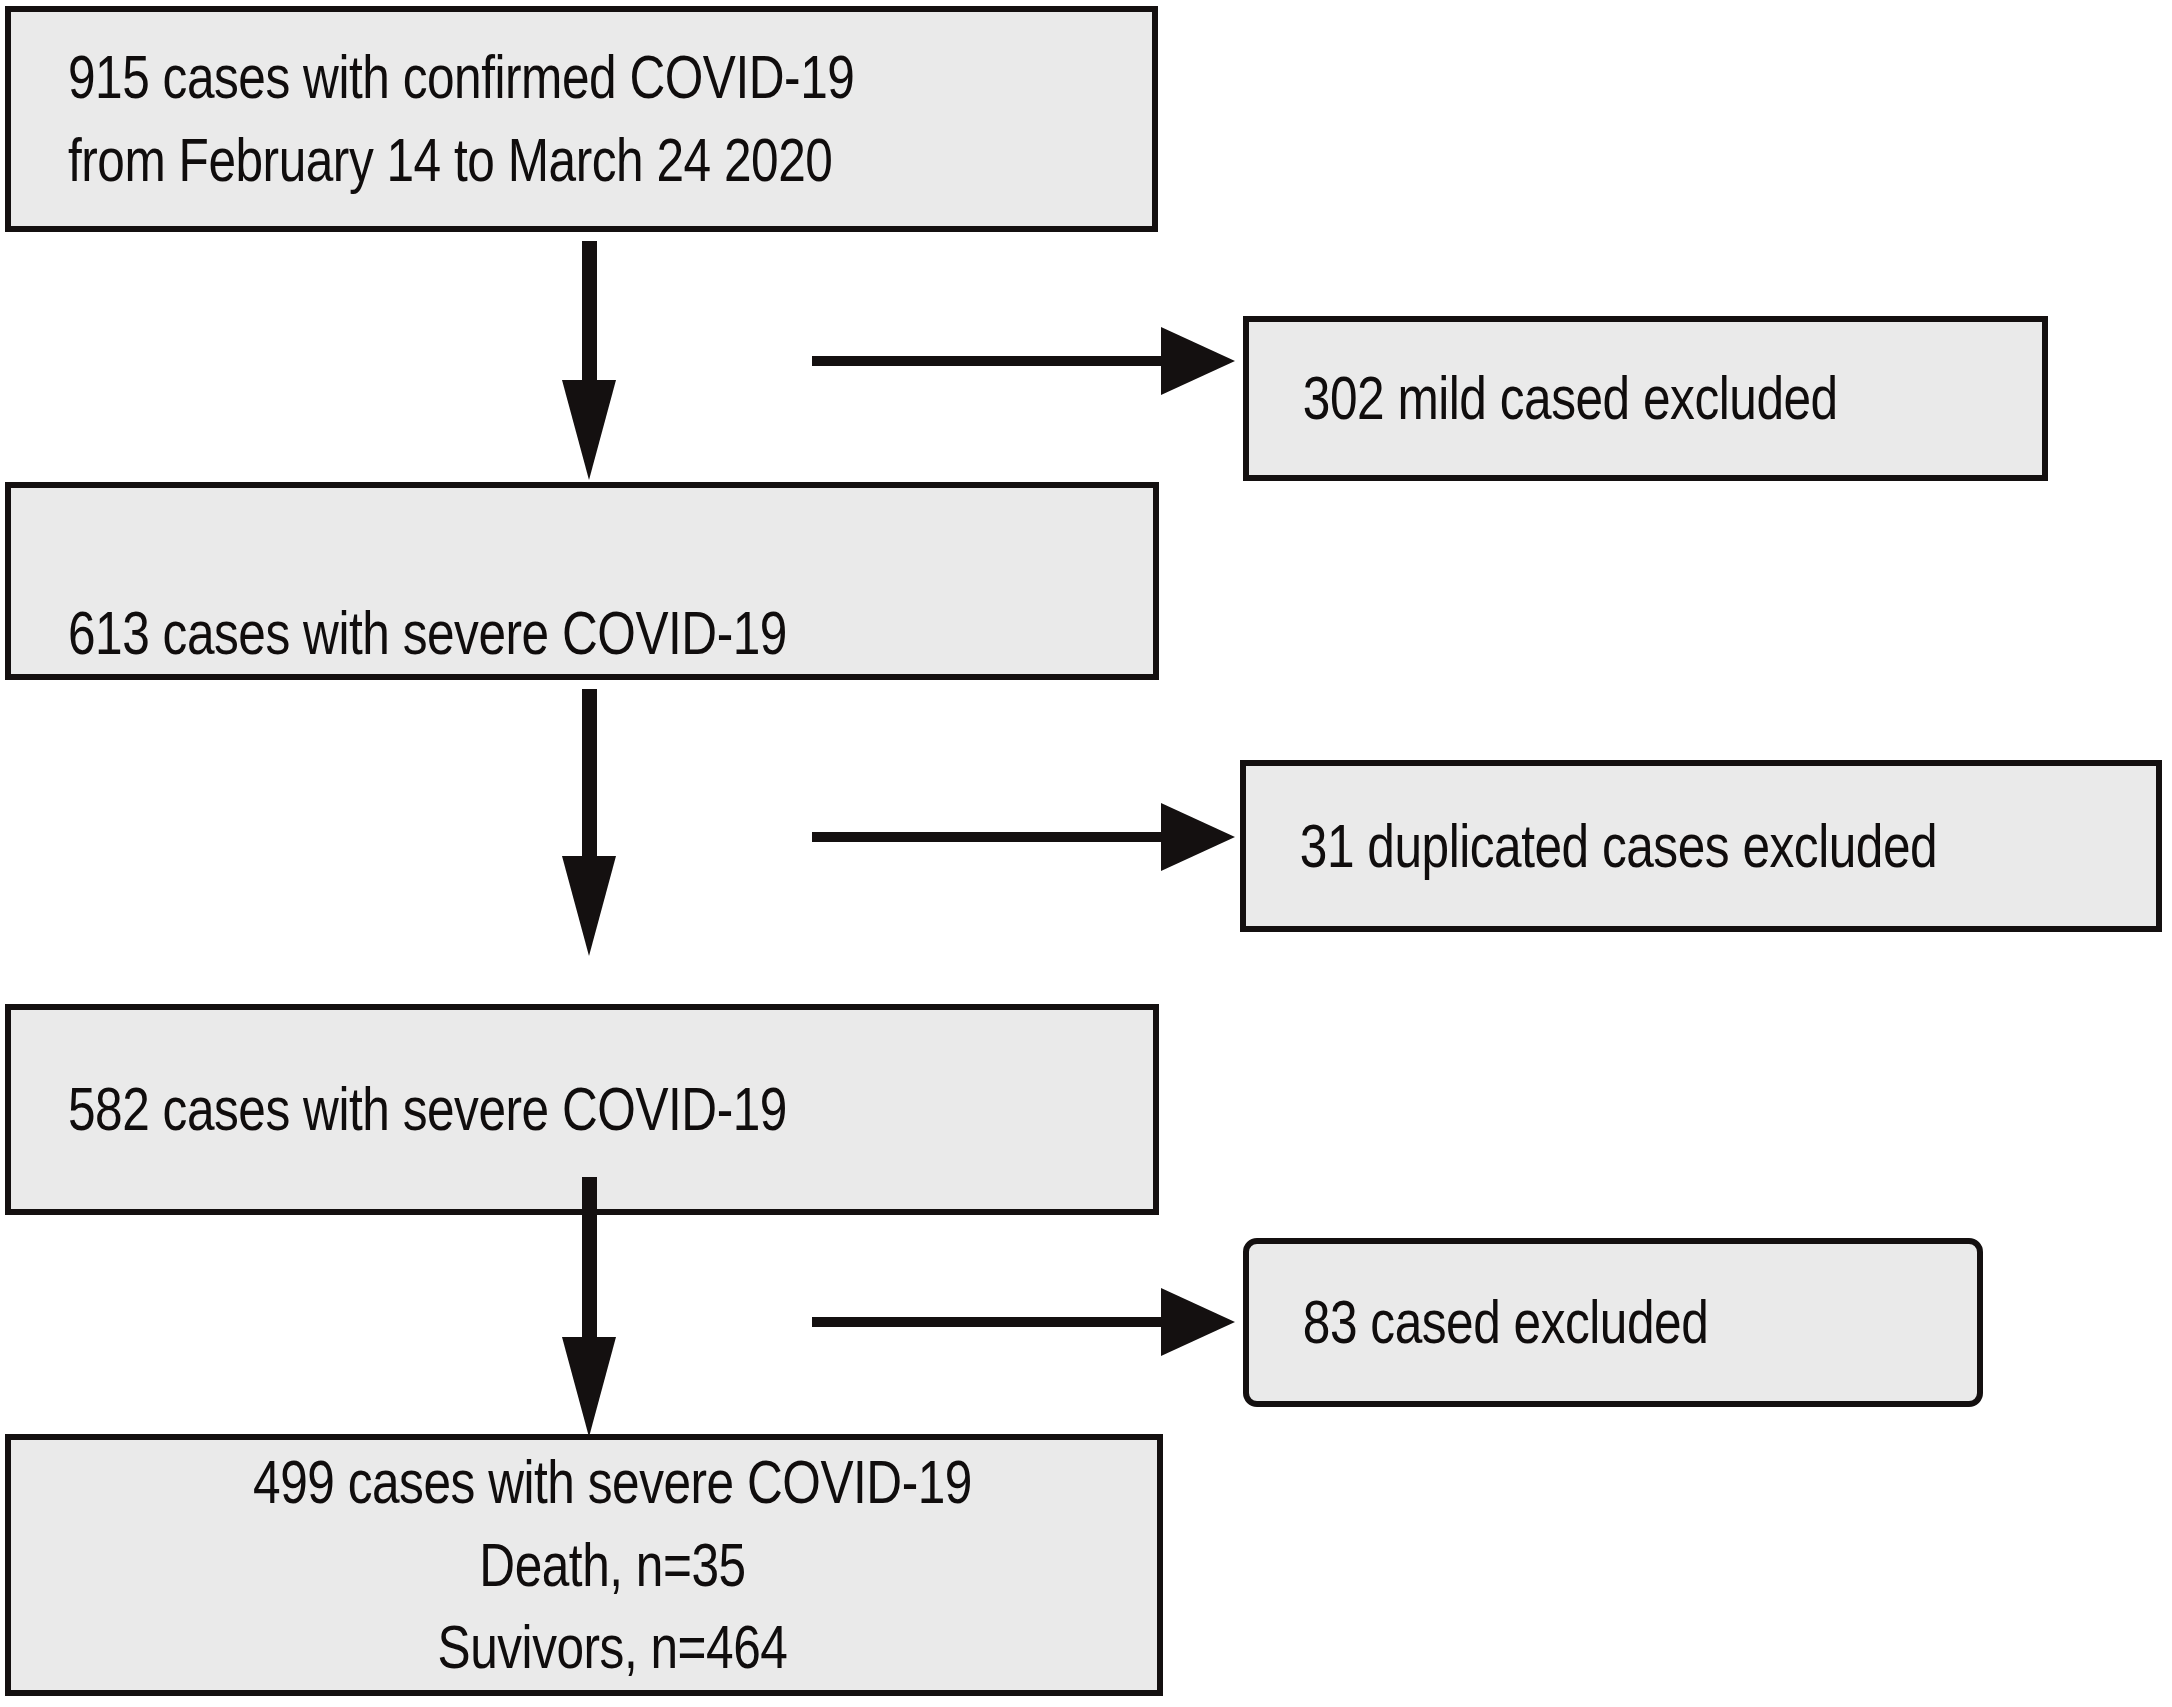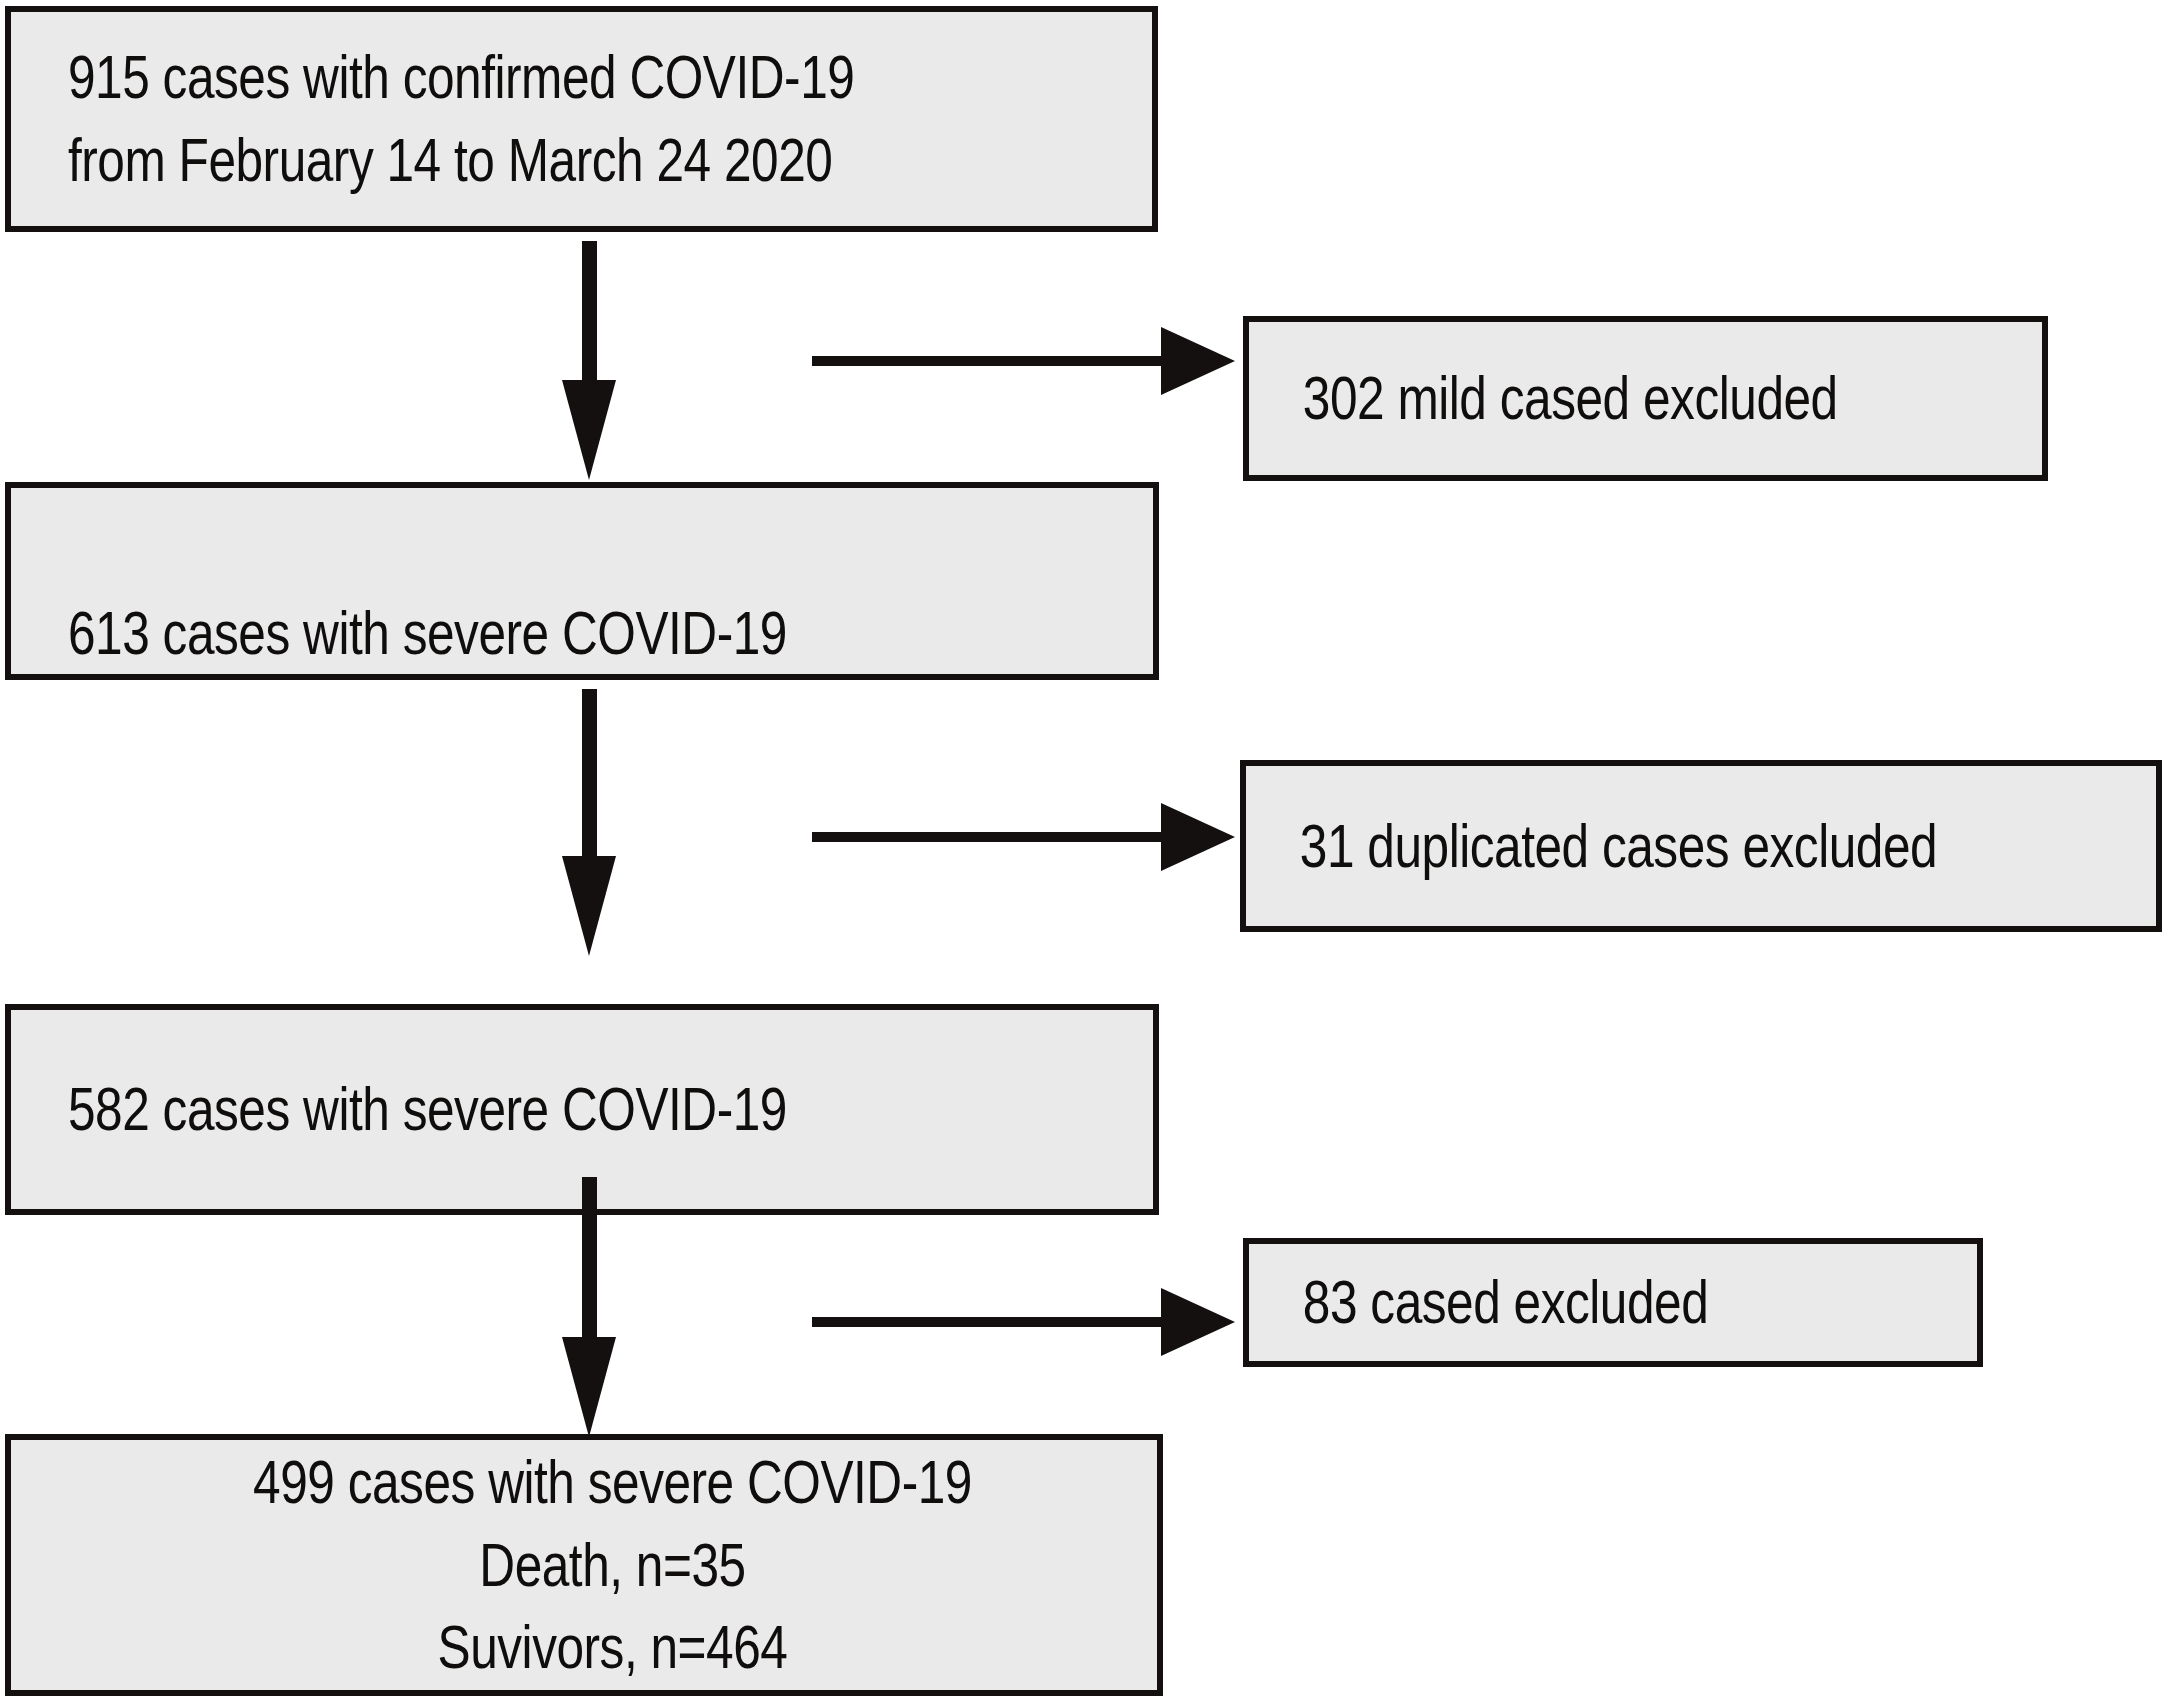--- a/index.html
+++ b/index.html
@@ -147,21 +147,21 @@
   <div class="v-arrow" style="left:589px; top:1177px; height:257px;">
     <div class="shaft" style="height:163px;"></div>
     <div class="head" style="top:160px;"></div>
   </div>
 
   <div class="h-arrow" style="left:812px; top:1322px; width:423px;">
     <div class="shaft" style="width:354px;"></div>
     <div class="head" style="left:349px;"></div>
   </div>
 
-  <div class="fbox excl-box" style="left:1243px; top:1238px; width:740px; height:129px;">
+  <div class="fbox excl-box" style="left:1243px; top:1238px; width:740px; height:169px;border-radius:14px;">
     <span class="line">83 cased excluded</span>
   </div>
 
   <div class="fbox main-box center-text" style="top:1434px; width:1158px; height:262px;">
     <span class="line">499 cases with severe COVID-19</span>
     <span class="line">Death, n=35</span>
     <span class="line">Suvivors, n=464</span>
   </div>
 
 </div>

